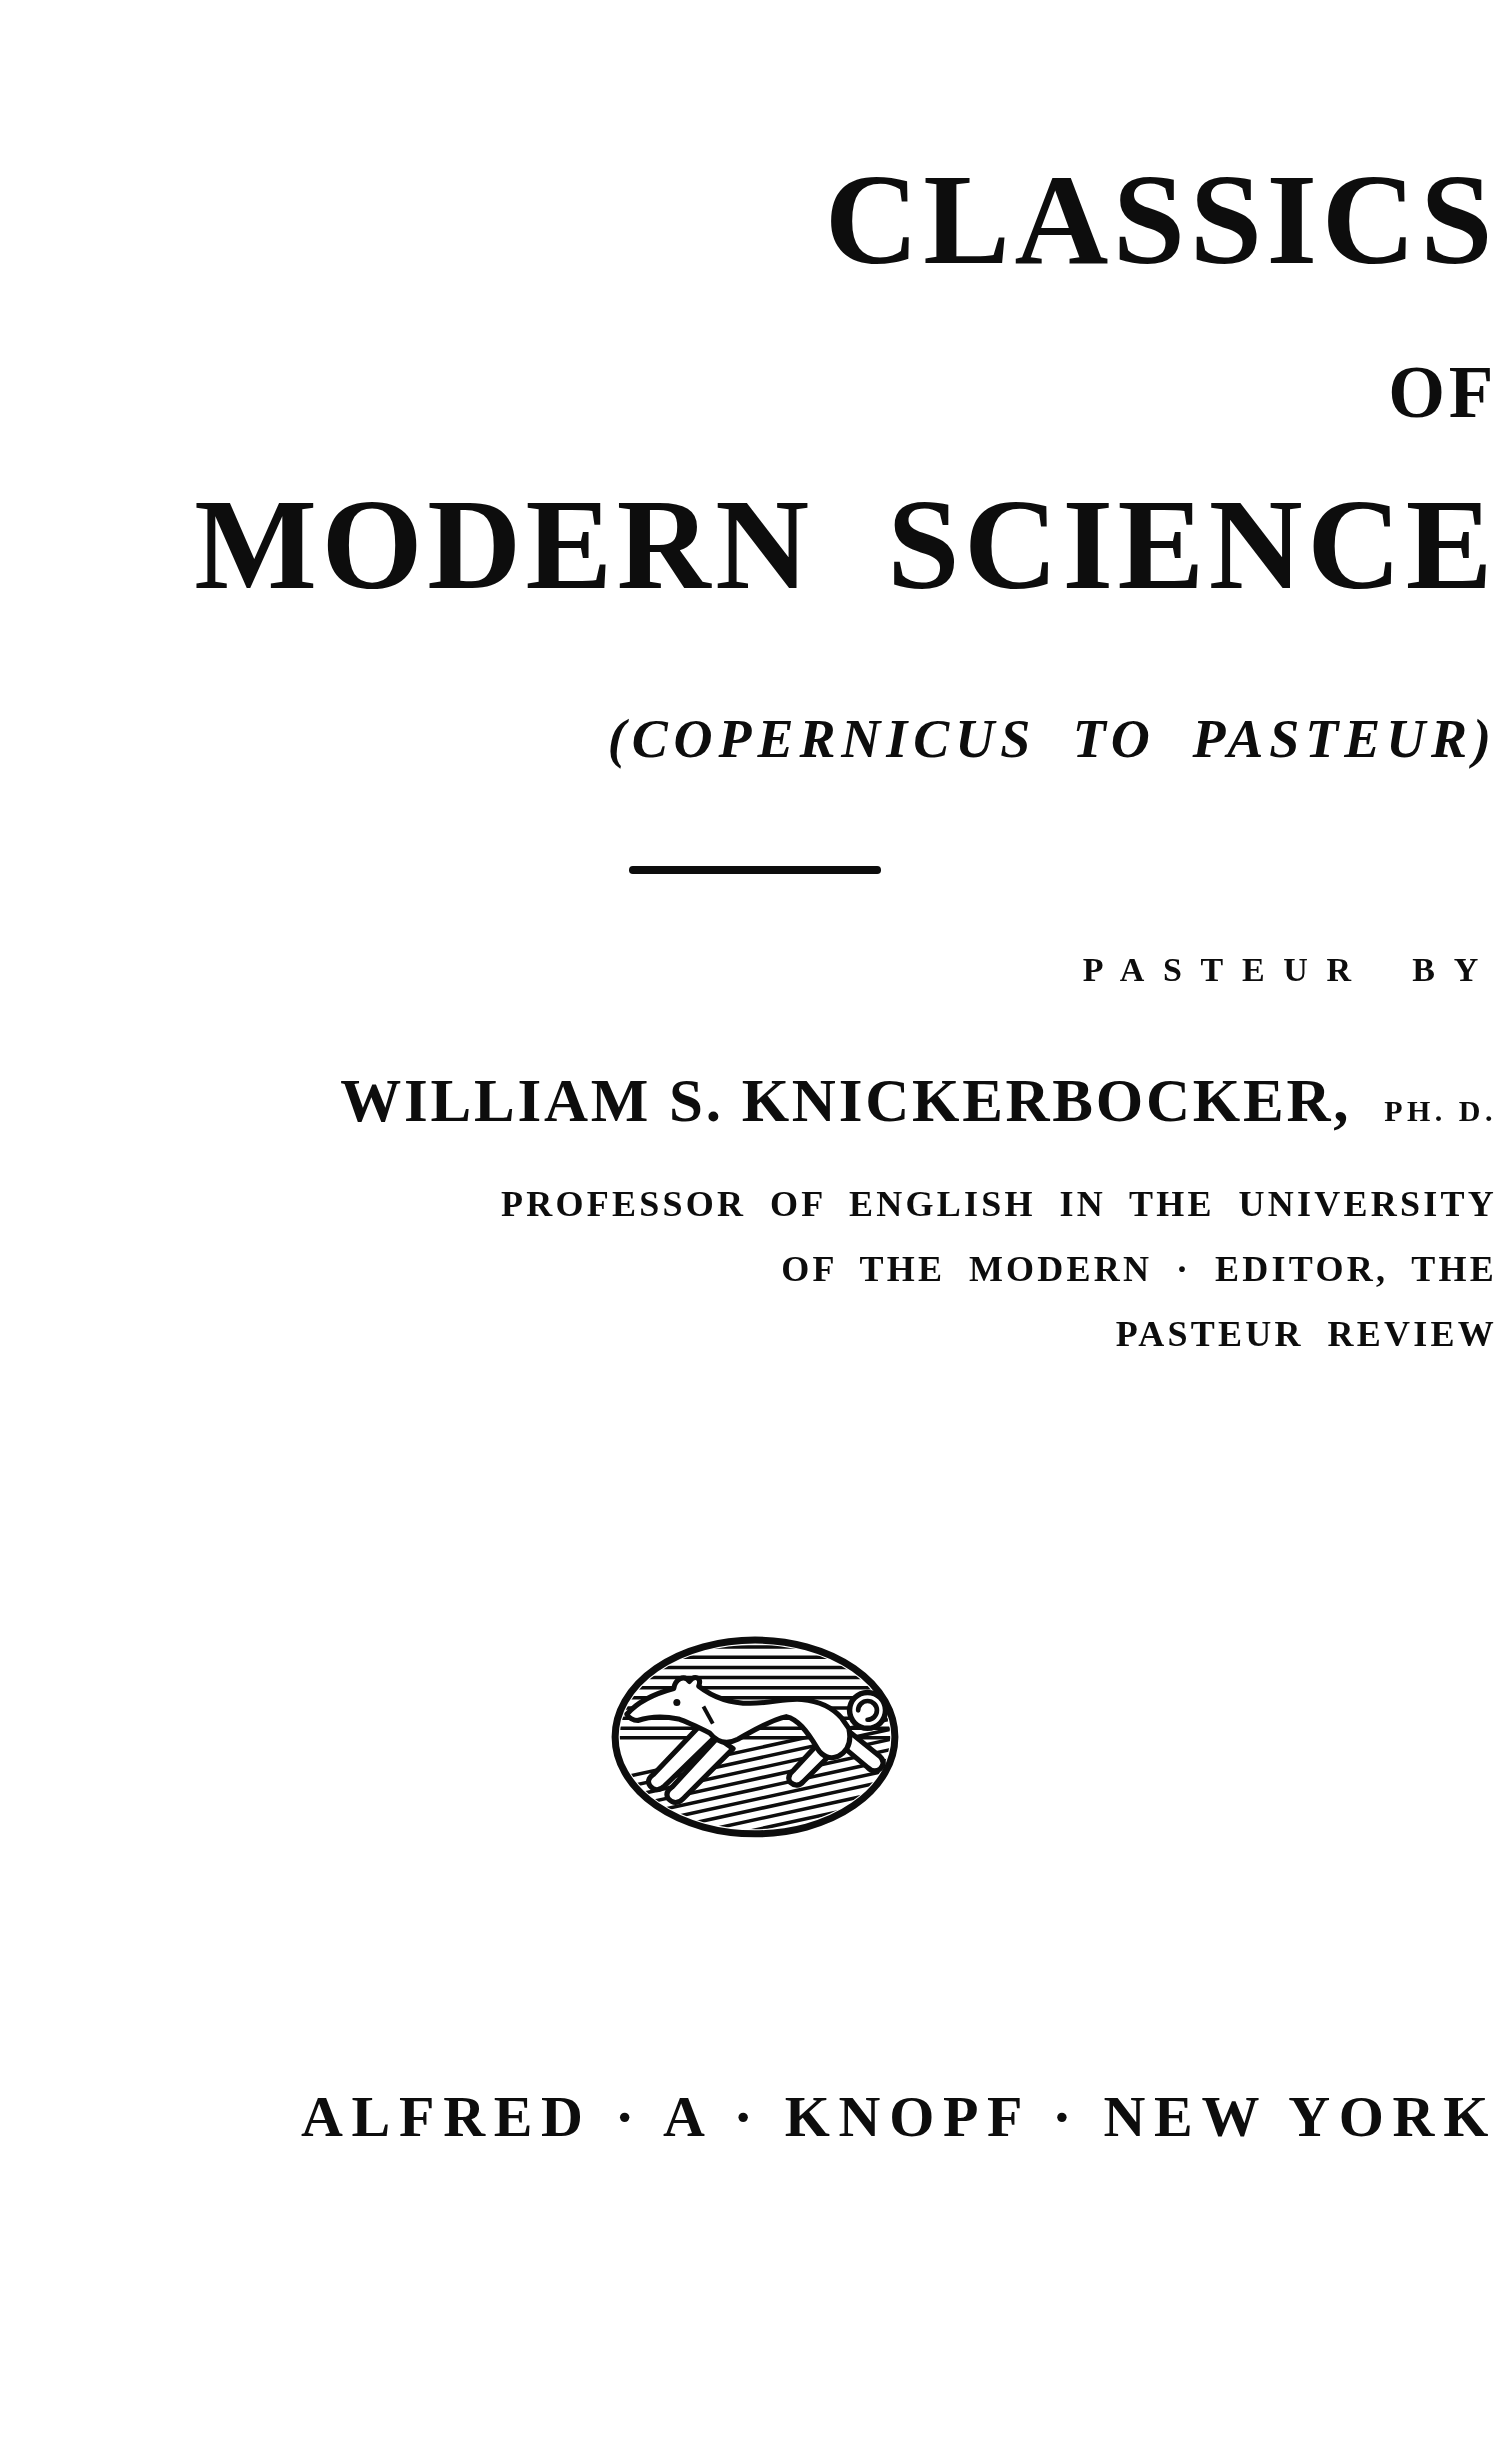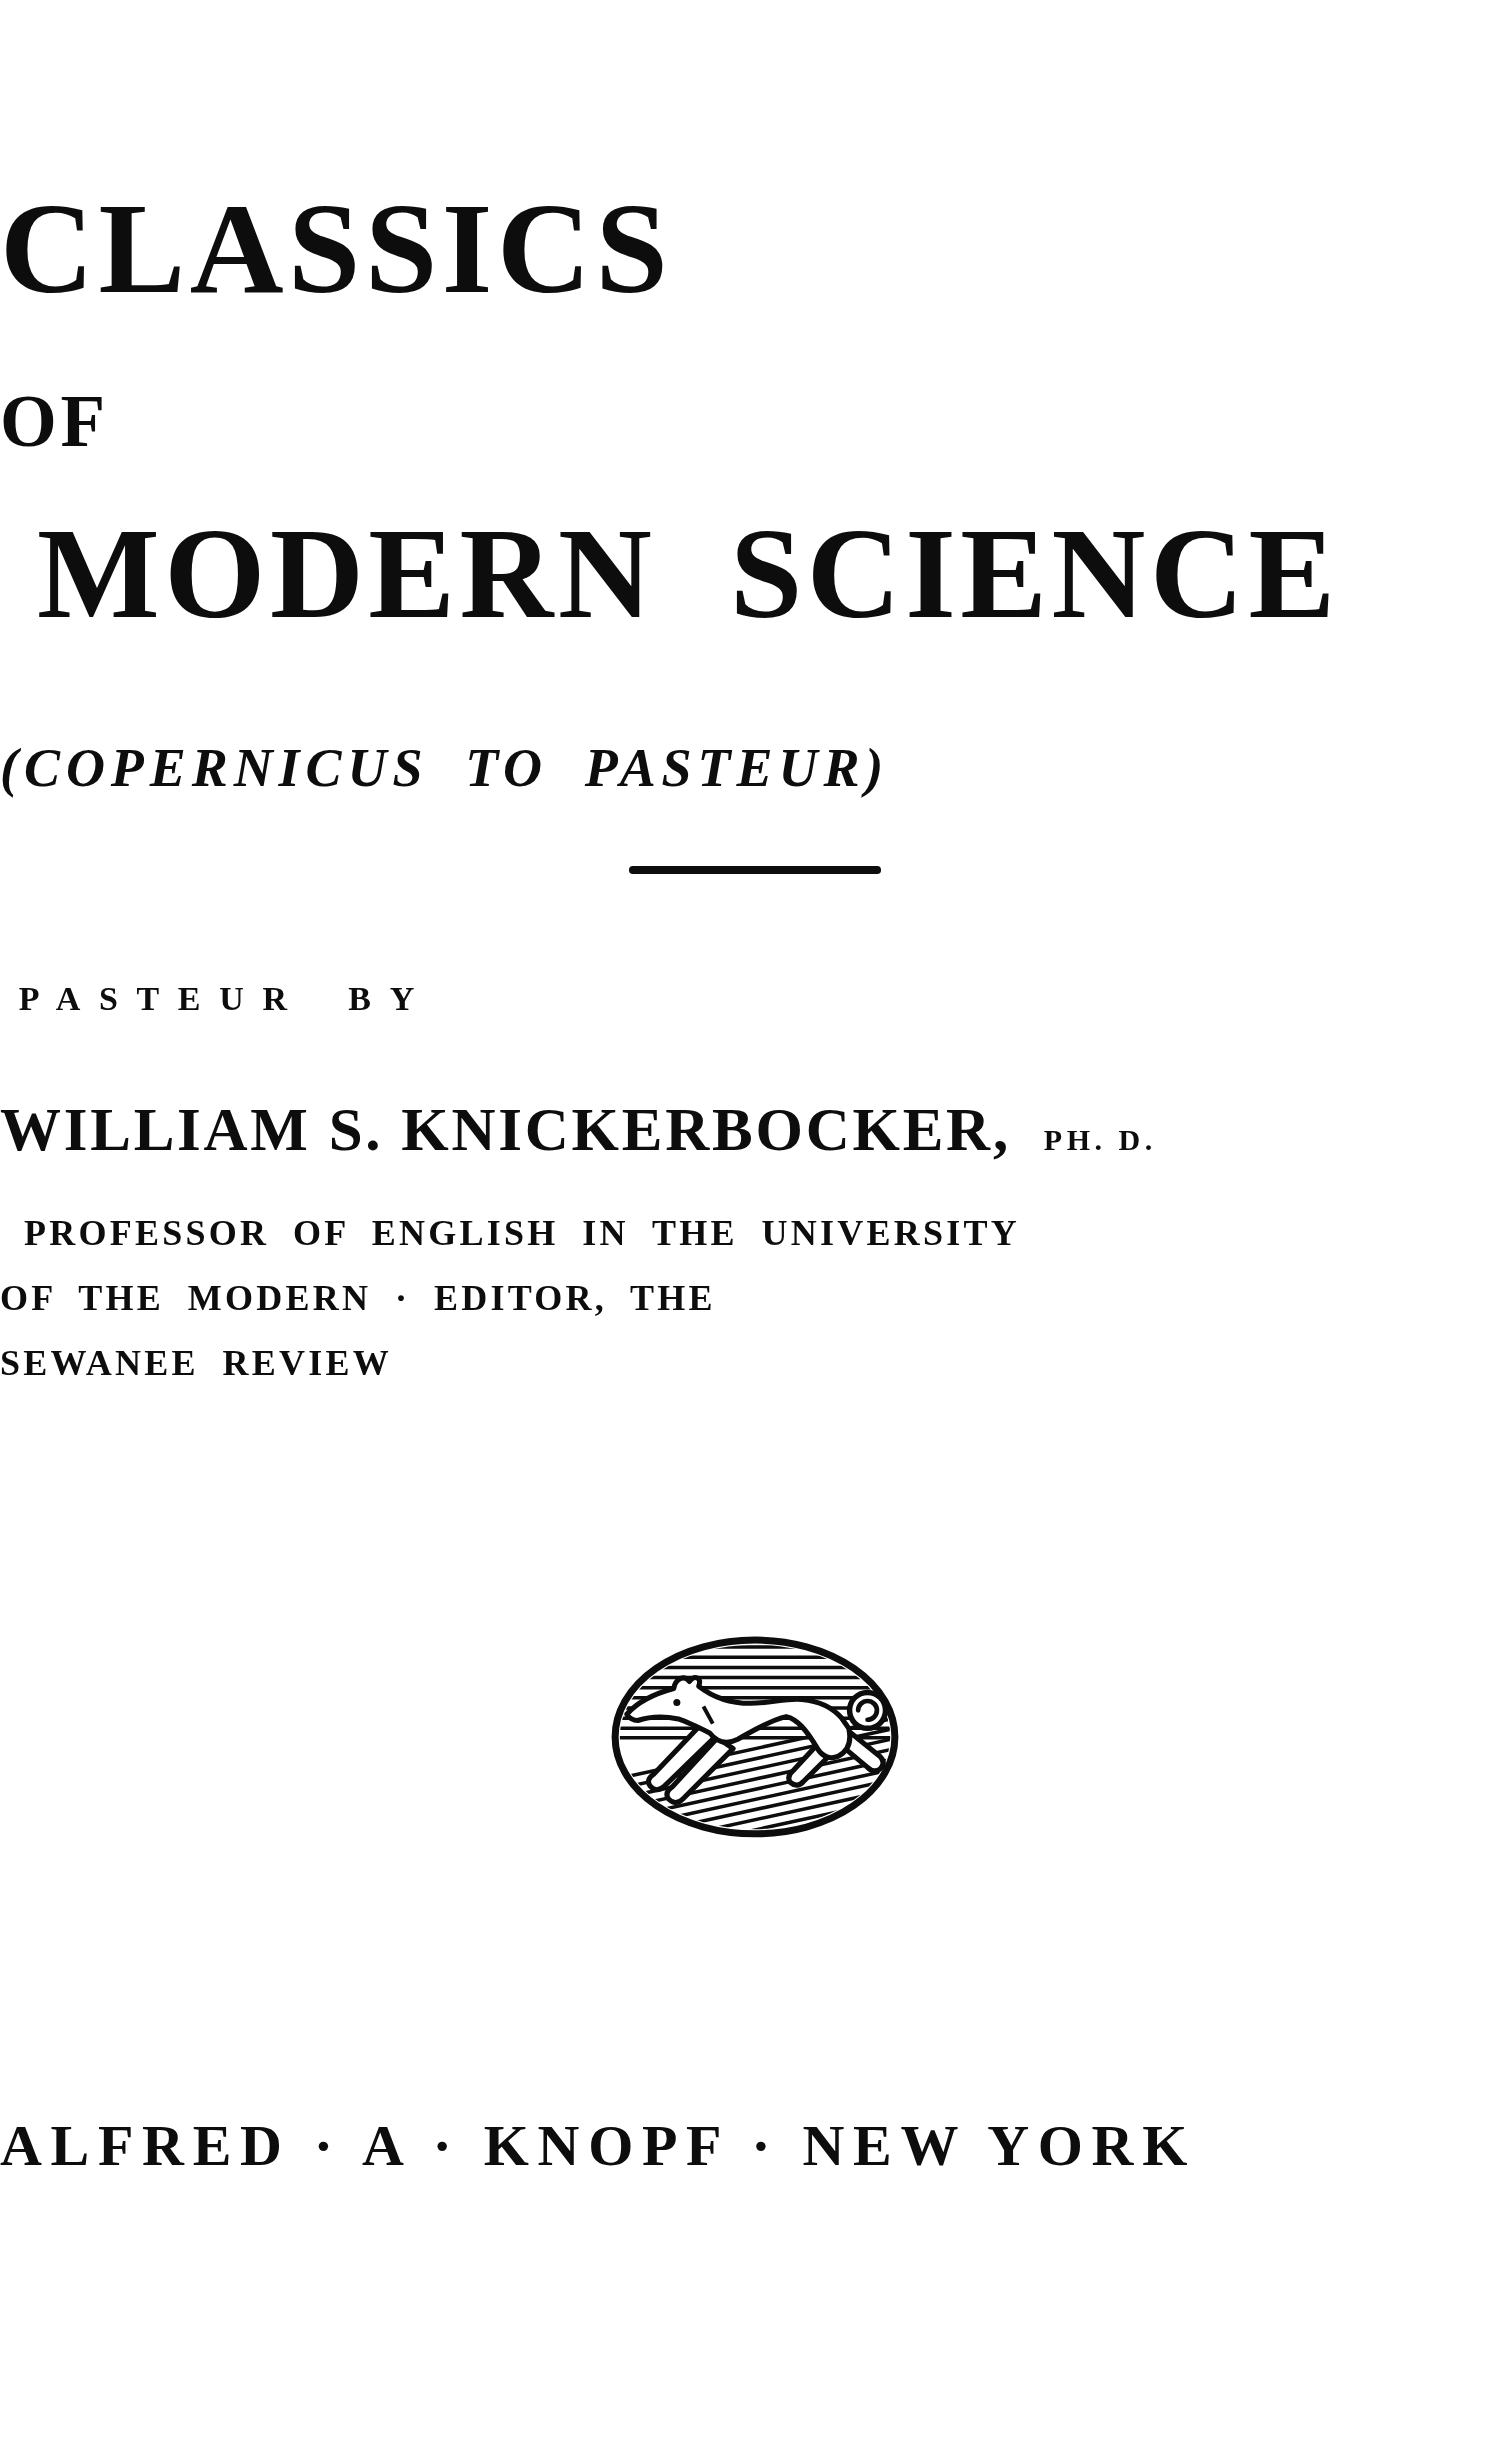--- a/index.html
+++ b/index.html
@@ -8,21 +8,21 @@
     width:1509px; height:2438px;
     margin:0 auto;
     background:#ffffff;
     color:#0d0d0d;
     font-family:"Liberation Serif", serif;
     font-weight:bold;
     overflow:hidden;
   }
   .line {
     position:absolute; left:0; right:12px;
-    text-align:left; line-height:1; white-space:nowrap;margin-top:29px;
+    text-align:right; line-height:1; white-space:nowrap;
   }
   .title-main   { font-size:130px; letter-spacing:0.035em; }
   .title-classics { top:154px; }
   .title-of     { top:356px; font-size:73px; letter-spacing:0.05em; }
   .title-modern { top:479px; word-spacing:0.28em;padding-left:37px; }
   .subtitle     { top:712px; font-size:54px; letter-spacing:0.11em; word-spacing:0.32em;font-style:italic; }
   .rule {
     position:absolute; top:866px; left:50%;
     width:252px; height:7.6px; margin-left:-126px;
     background:#0d0d0d; border-radius:3.8px;
@@ -54,21 +54,21 @@
   <div class="line subtitle">(COPERNICUS TO PASTEUR)</div>
 
   <div class="rule"></div>
 
   <div class="line edited-by">PASTEUR BY</div>
 
   <div class="line editor"><span>WILLIAM S. KNICKERBOCKER,</span>  <span class="degree">PH. D.</span></div>
 
   <div class="line affil affil1">PROFESSOR OF ENGLISH IN THE UNIVERSITY</div>
   <div class="line affil affil2">OF THE MODERN · EDITOR, THE</div>
-  <div class="line affil affil3">SEWANEE REVIEW</div>
+  <div class="line affil affil3">PASTEUR REVIEW</div>
 
   <div class="logo-wrap">
     <svg viewBox="0 0 380 270" role="img" aria-label="borzoi-running-dog-colophon">
       <defs>
         <clipPath id="ovalClip">
           <ellipse cx="190" cy="133" rx="173" ry="118"></ellipse>
         </clipPath>
       </defs>
 
       <ellipse cx="190" cy="133" rx="179" ry="124" fill="#ffffff" stroke="#0d0d0d" stroke-width="9"></ellipse>

